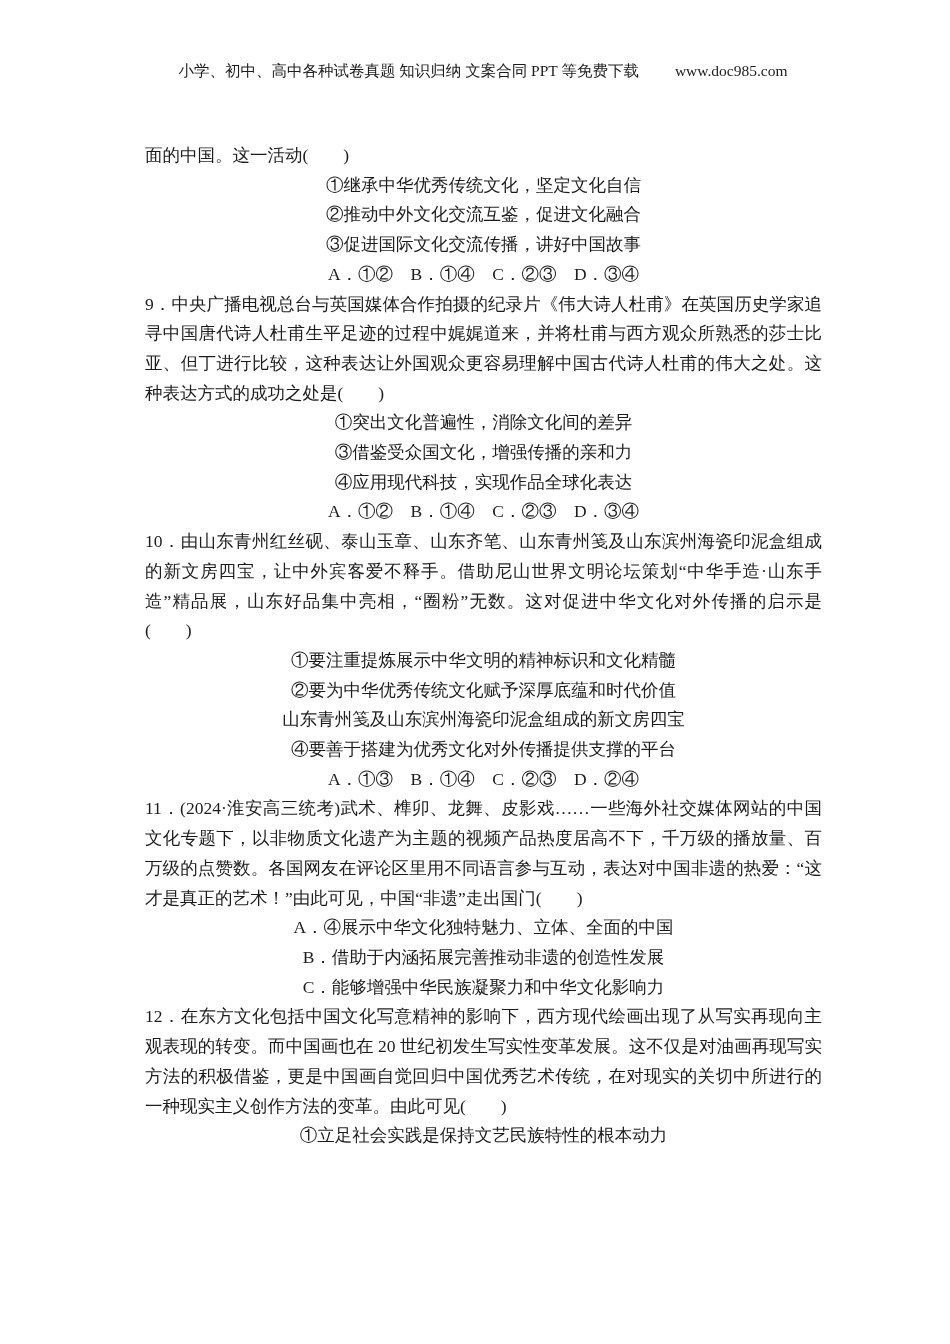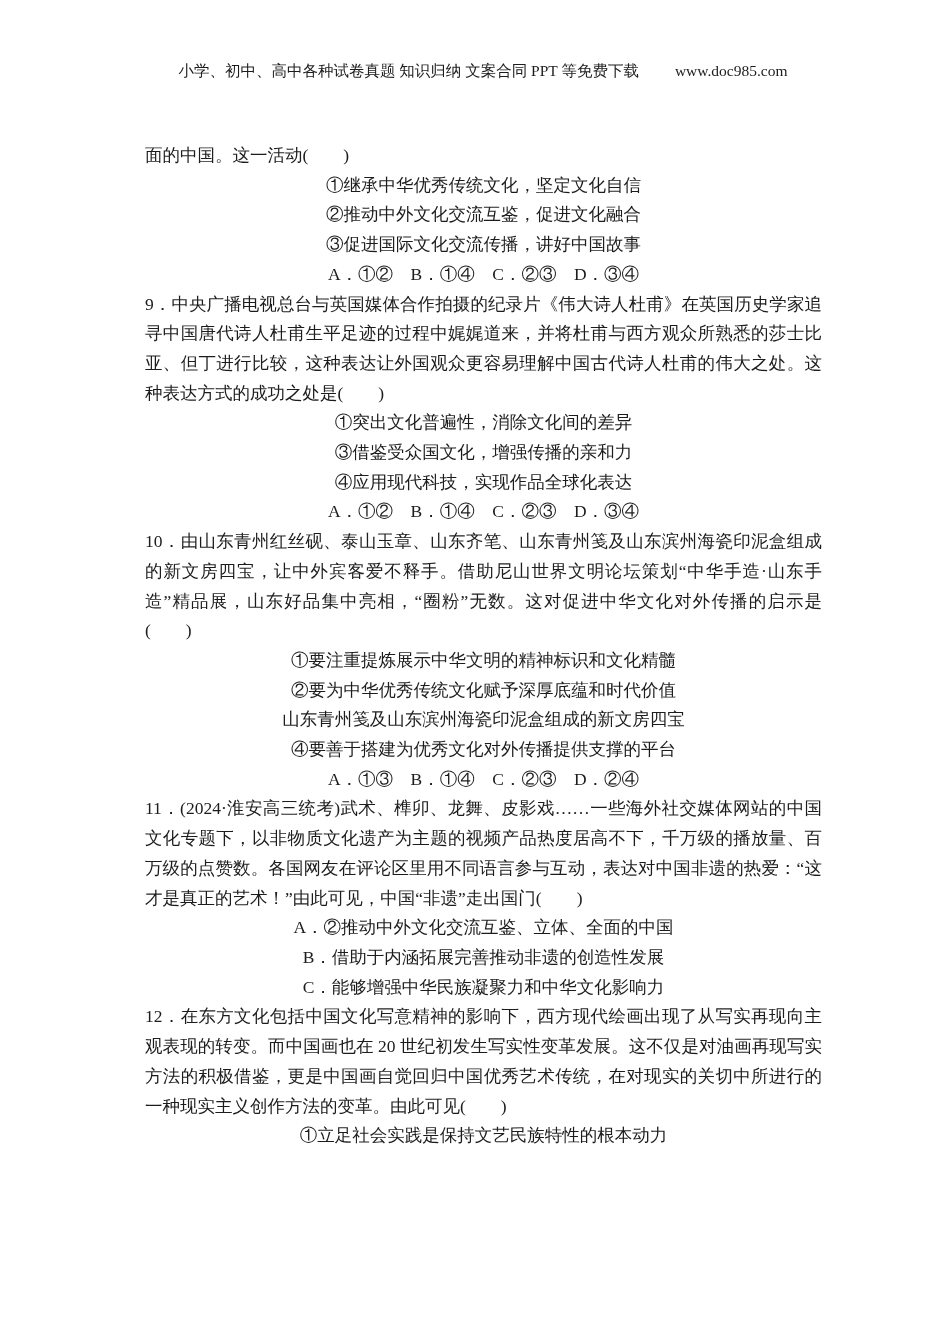--- a/index.html
+++ b/index.html
@@ -76,21 +76,21 @@
     <p class="answer-row">A．①②　B．①④　C．②③　D．③④</p>
 
     <p class="stem">10．由山东青州红丝砚、泰山玉章、山东齐笔、山东青州笺及山东滨州海瓷印泥盒组成的新文房四宝，让中外宾客爱不释手。借助尼山世界文明论坛策划“中华手造·山东手造”精品展，山东好品集中亮相，“圈粉”无数。这对促进中华文化对外传播的启示是(　　)</p>
     <p class="option-line">①要注重提炼展示中华文明的精神标识和文化精髓</p>
     <p class="option-line">②要为中华优秀传统文化赋予深厚底蕴和时代价值</p>
     <p class="option-line">山东青州笺及山东滨州海瓷印泥盒组成的新文房四宝</p>
     <p class="option-line">④要善于搭建为优秀文化对外传播提供支撑的平台</p>
     <p class="answer-row">A．①③　B．①④　C．②③　D．②④</p>
 
     <p class="stem">11．(2024·淮安高三统考)武术、榫卯、龙舞、皮影戏……一些海外社交媒体网站的中国文化专题下，以非物质文化遗产为主题的视频产品热度居高不下，千万级的播放量、百万级的点赞数。各国网友在评论区里用不同语言参与互动，表达对中国非遗的热爱：“这才是真正的艺术！”由此可见，中国“非遗”走出国门(　　)</p>
-    <p class="option-line">A．②推动中外文化交流互鉴、立体、全面的中国</p>
+    <p class="option-line">A．④展示中华文化独特魅力、立体、全面的中国</p>
     <p class="option-line">B．借助于内涵拓展完善推动非遗的创造性发展</p>
     <p class="option-line">C．能够增强中华民族凝聚力和中华文化影响力</p>
 
     <p class="stem">12．在东方文化包括中国文化写意精神的影响下，西方现代绘画出现了从写实再现向主观表现的转变。而中国画也在 20 世纪初发生写实性变革发展。这不仅是对油画再现写实方法的积极借鉴，更是中国画自觉回归中国优秀艺术传统，在对现实的关切中所进行的一种现实主义创作方法的变革。由此可见(　　)</p>
     <p class="option-line">①立足社会实践是保持文艺民族特性的根本动力</p>
 
   </div>
 
 </div>
 

